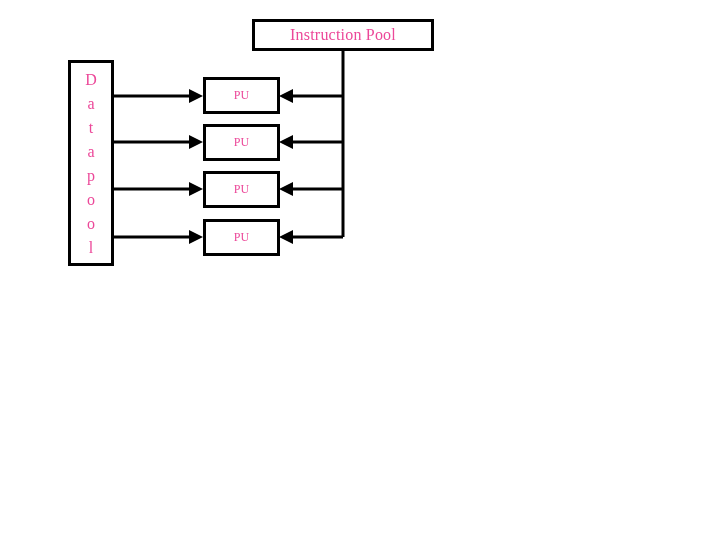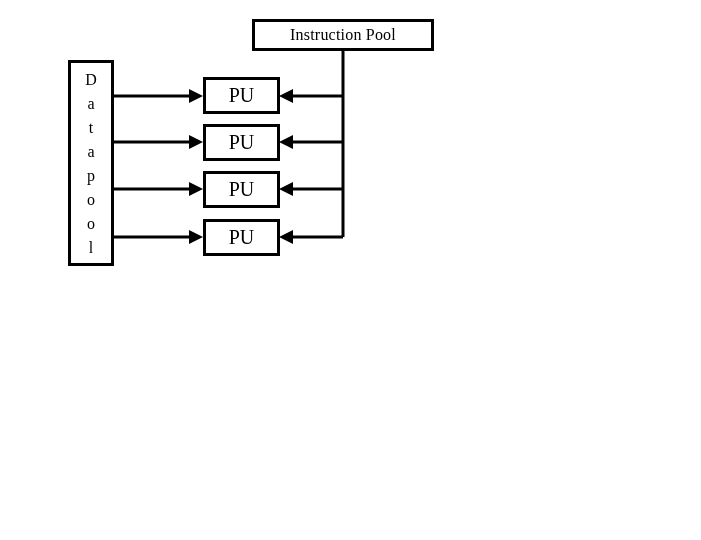--- a/index.html
+++ b/index.html
@@ -19,21 +19,21 @@
 
   
   .box {
     position: absolute;
     box-sizing: border-box;
     background: #ffffff;
     border: 3px solid #000000;
     display: flex;
     align-items: center;
     justify-content: center;
-    color: #000000;
+    color: #ec4899;
   }
 
   
   #instruction-pool-box {
     left: 252px;
     top: 19px;
     width: 182px;
     height: 32px;
     font-size: 16px;
     letter-spacing: 0.2px;
@@ -57,21 +57,21 @@
     line-height: 24px;
     text-align: center;
     width: 100%;
   }
 
   
   .pu-box {
     left: 203px;
     width: 77px;
     height: 37px;
-    font-size: 20px;
+    font-size: 12px;
   }
   #pu-box-1 { top: 77px; }
   #pu-box-2 { top: 124px; }
   #pu-box-3 { top: 171px; }
   #pu-box-4 { top: 219px; }
 
   
   #connectors {
     position: absolute;
     left: 0;

